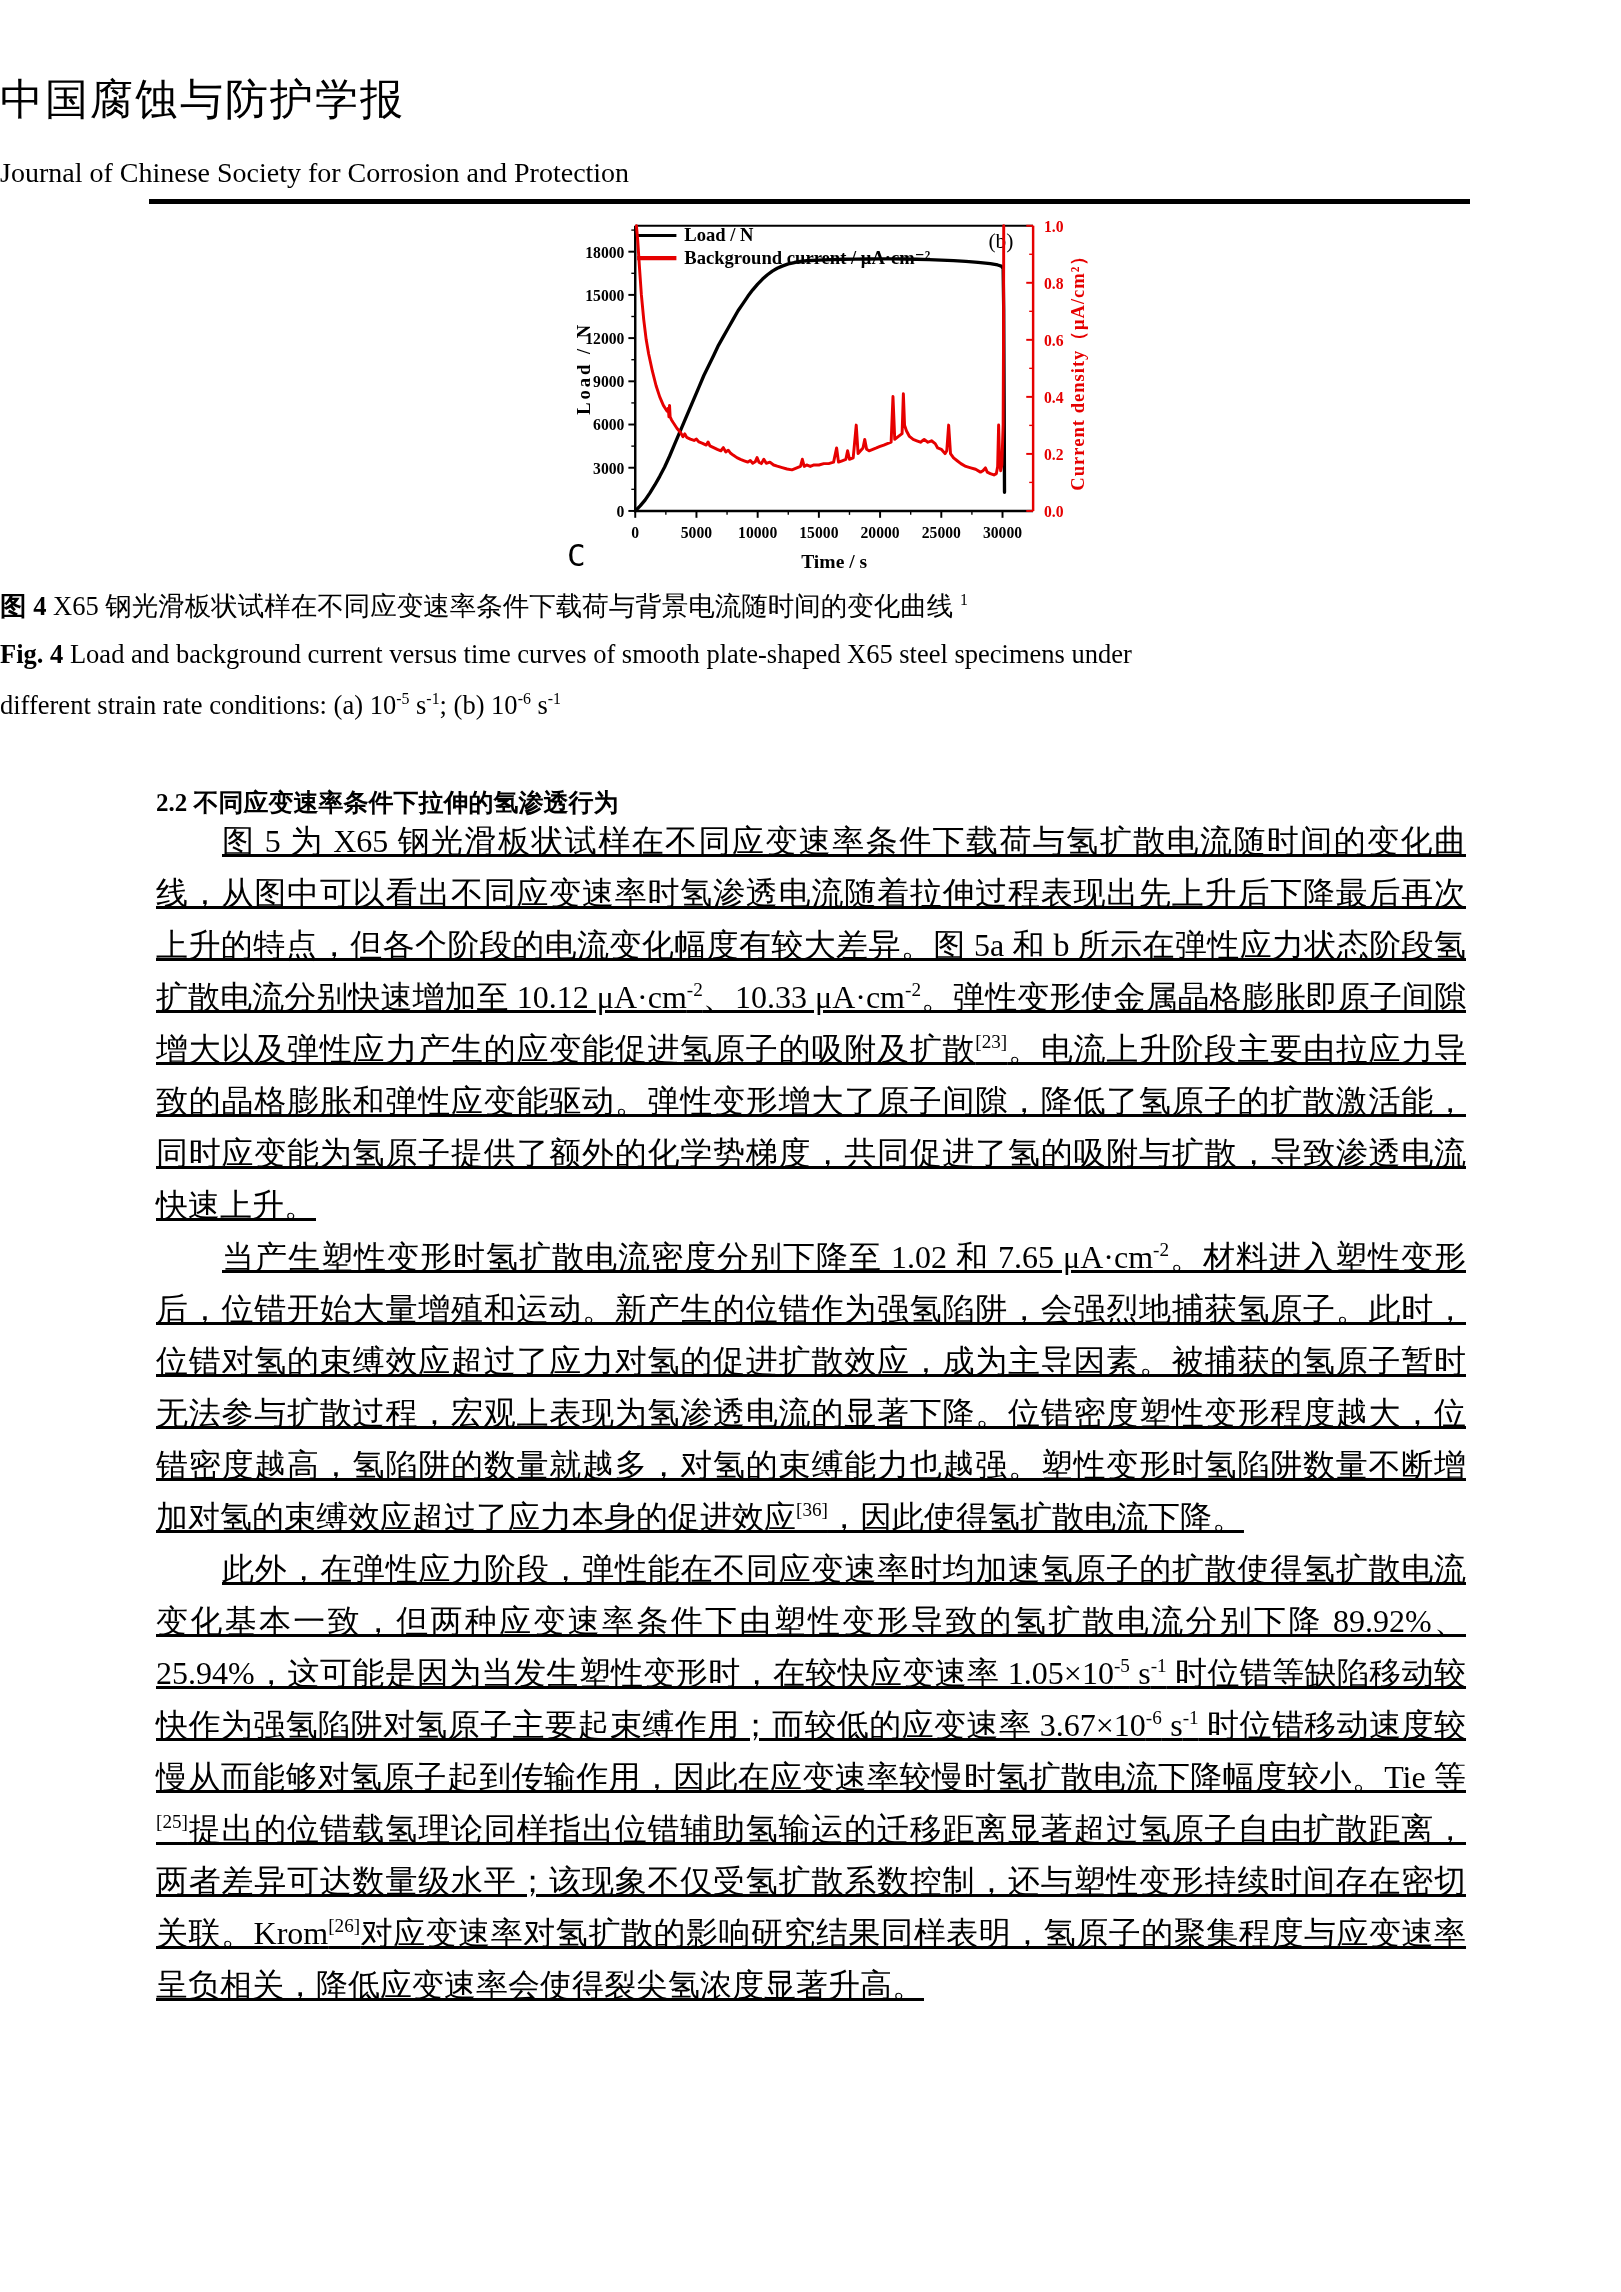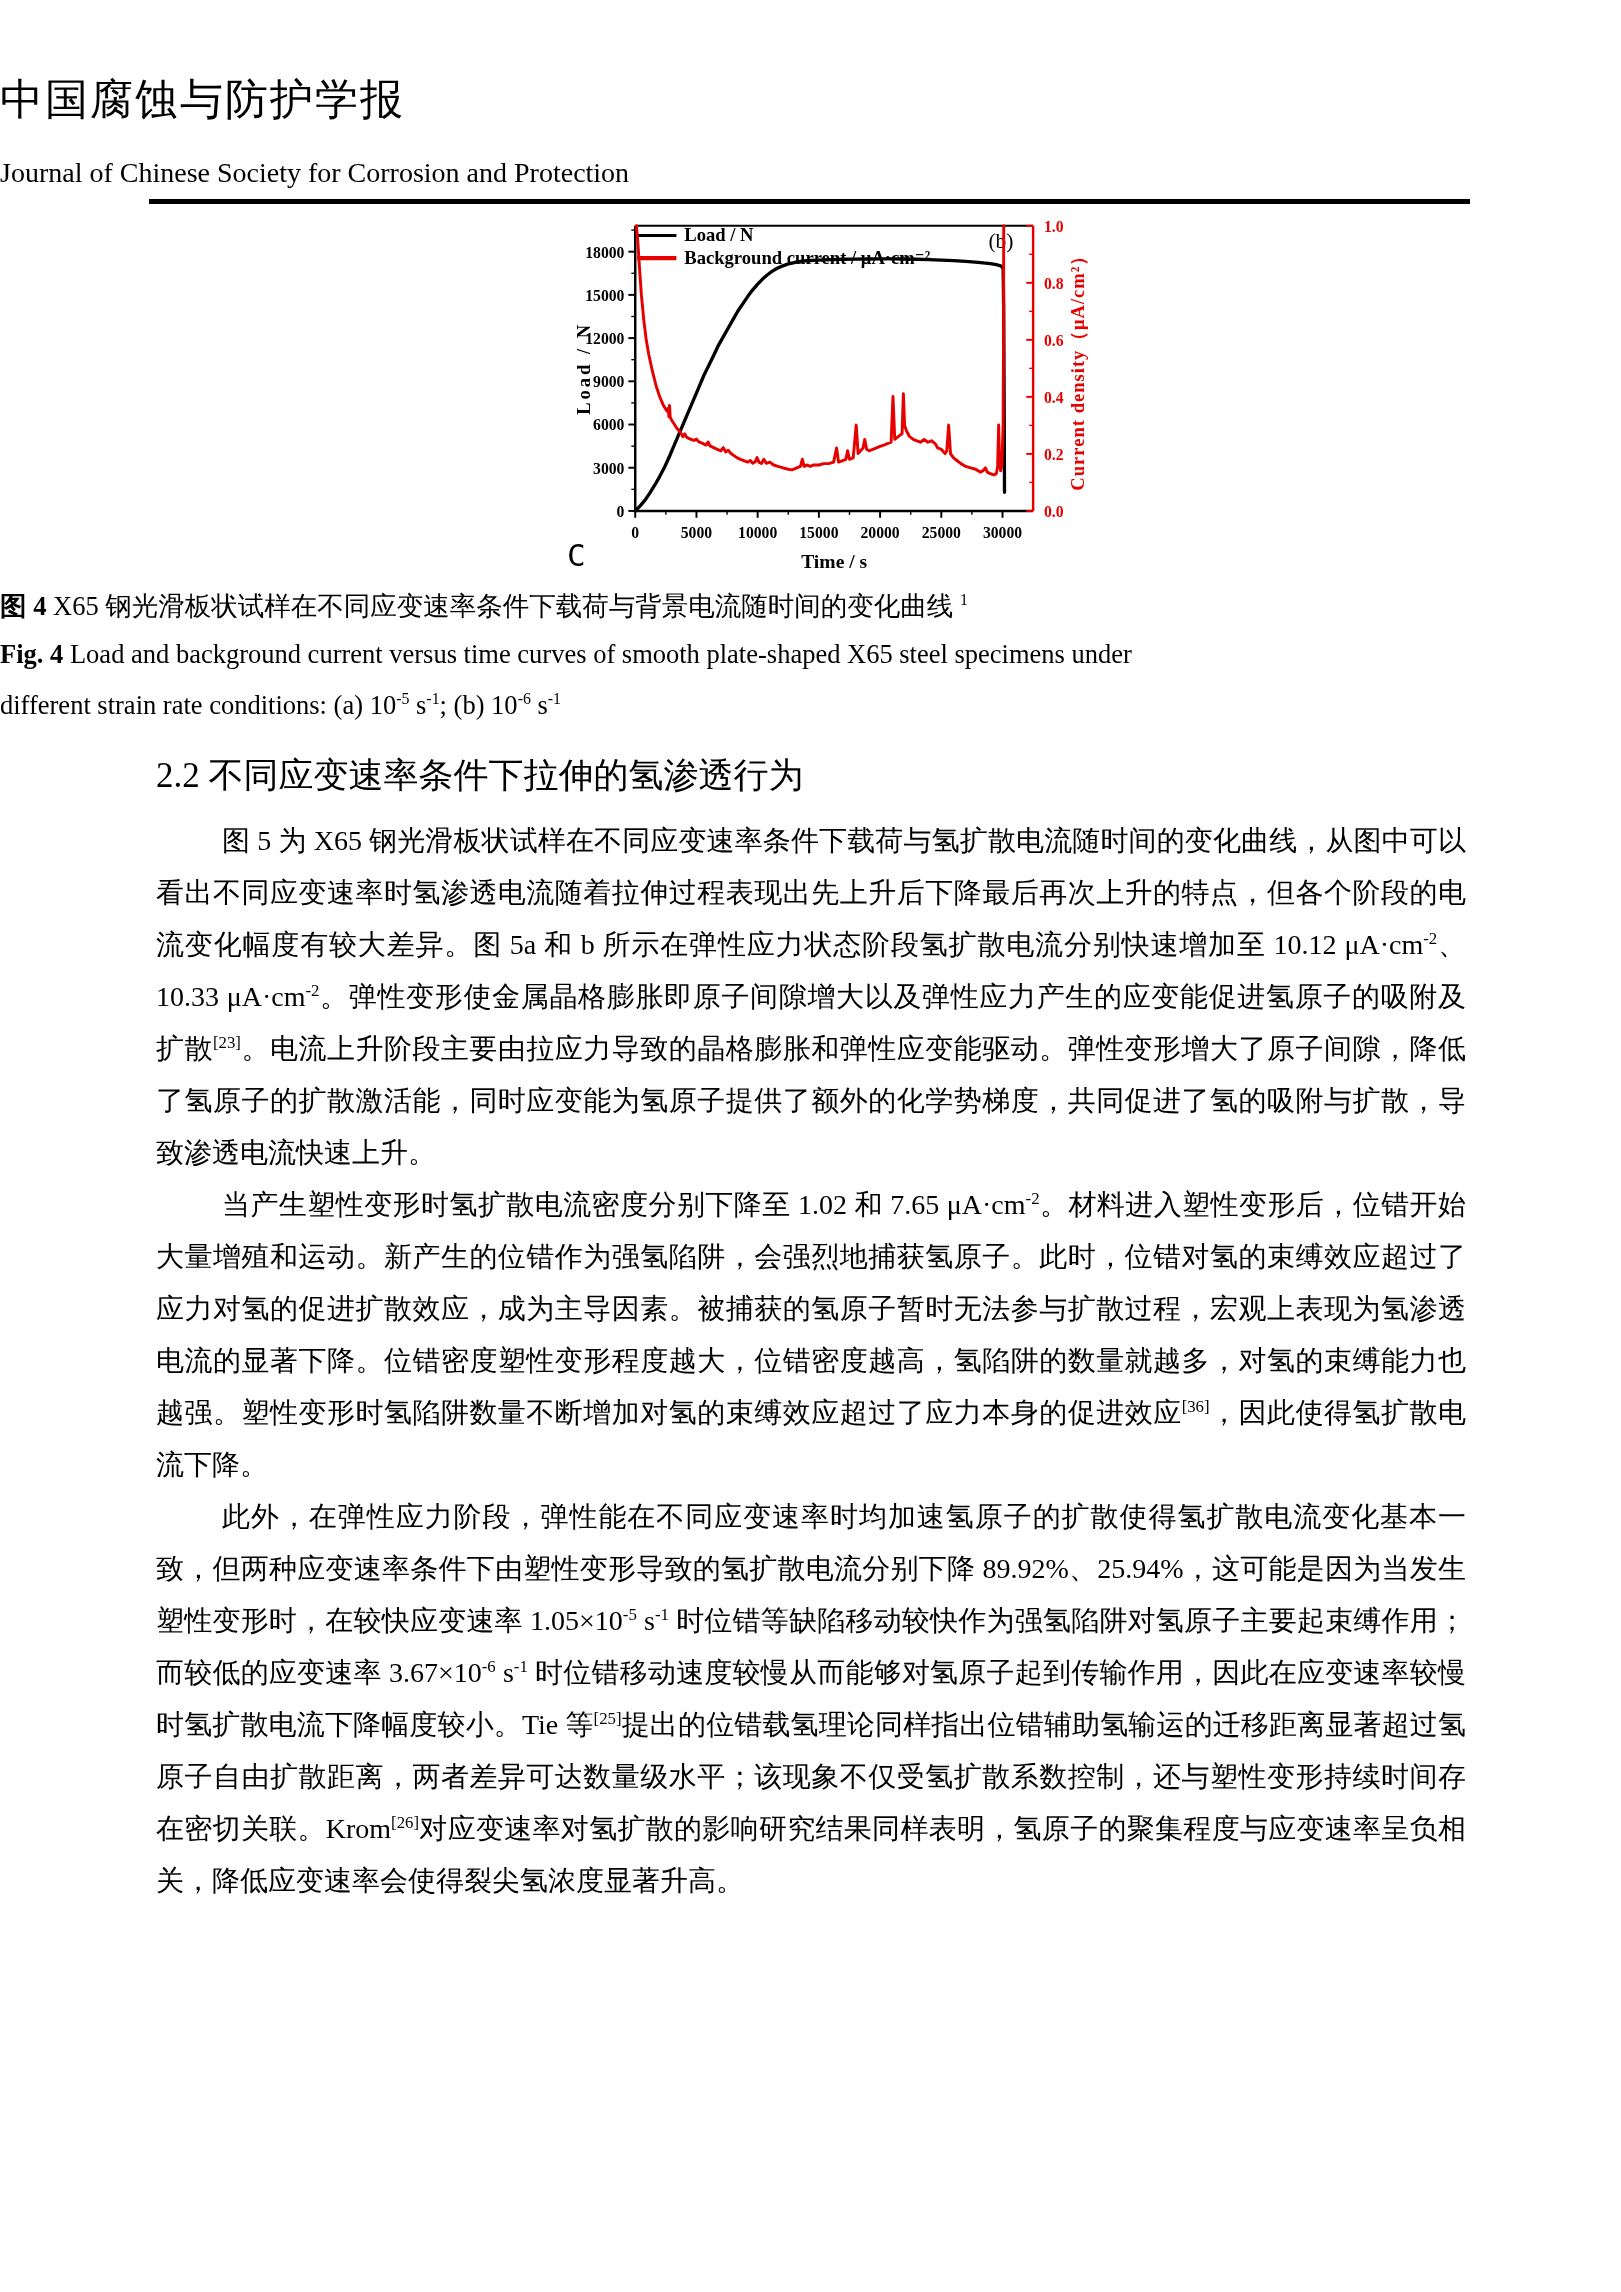--- a/index.html
+++ b/index.html
@@ -9,23 +9,23 @@
   .journal-cn{position:absolute;top:71px;left:0;width:1621px;font-size:43px;letter-spacing:2px;}
   .journal-en{position:absolute;top:157px;left:0;width:1621px;font-size:28px;}
   .header-rule{position:absolute;top:199px;left:149px;width:1321px;height:4.9px;background:#000;}
   .chart-wrap{position:absolute;top:214px;left:549px;width:588px;height:392px;}
   .stray-c{position:absolute;top:537px;left:567px;font-family:"DejaVu Sans Mono",monospace;font-size:31px;}
   .caption{position:absolute;left:0;width:1291px;font-size:26.5px;}
   .caption-cn{top:588px;}
   .caption-en1{top:639px;}
   .caption-en2{top:690px;}
   .cap-prefix{font-weight:bold;}
-  .section-heading{position:absolute;top:752px;left:156px;font-size:35px;font-weight:normal;}
-  .body-text{position:absolute;top:815px;left:156px;width:1310px;font-size:28px;line-height:52px;
-             text-align:justify;}
+  .section-heading{position:absolute;top:786px;left:156px;font-size:25px;font-weight:bold;}
+  .body-text{position:absolute;top:815px;left:156px;width:1310px;font-size:32px;line-height:52px;
+             text-align:justify;text-decoration:underline;}
   .body-text p{margin:0;text-indent:66px;}
   sup{font-size:60%;line-height:0;}
 </style>
 </head>
 <body>
 
 <div class="journal-cn center">中国腐蚀与防护学报</div>
 <div class="journal-en center">Journal of Chinese Society for Corrosion and Protection</div>
 <div class="header-rule"></div>
 

